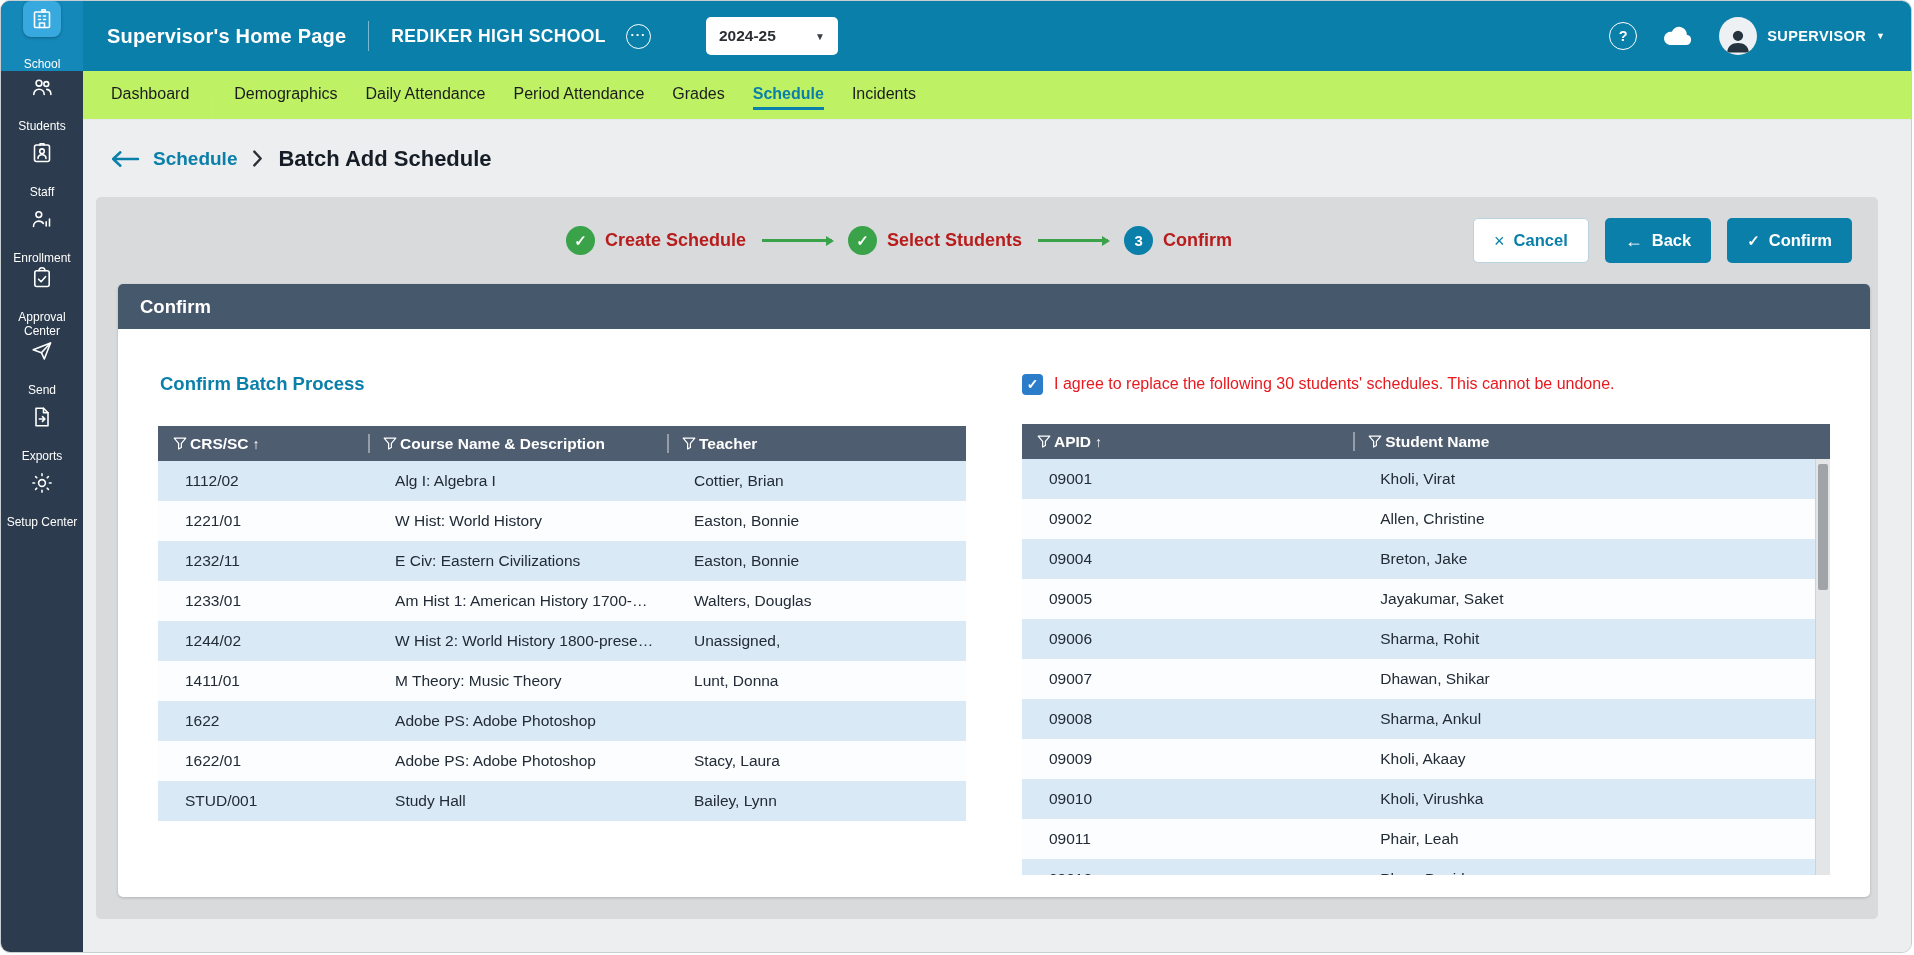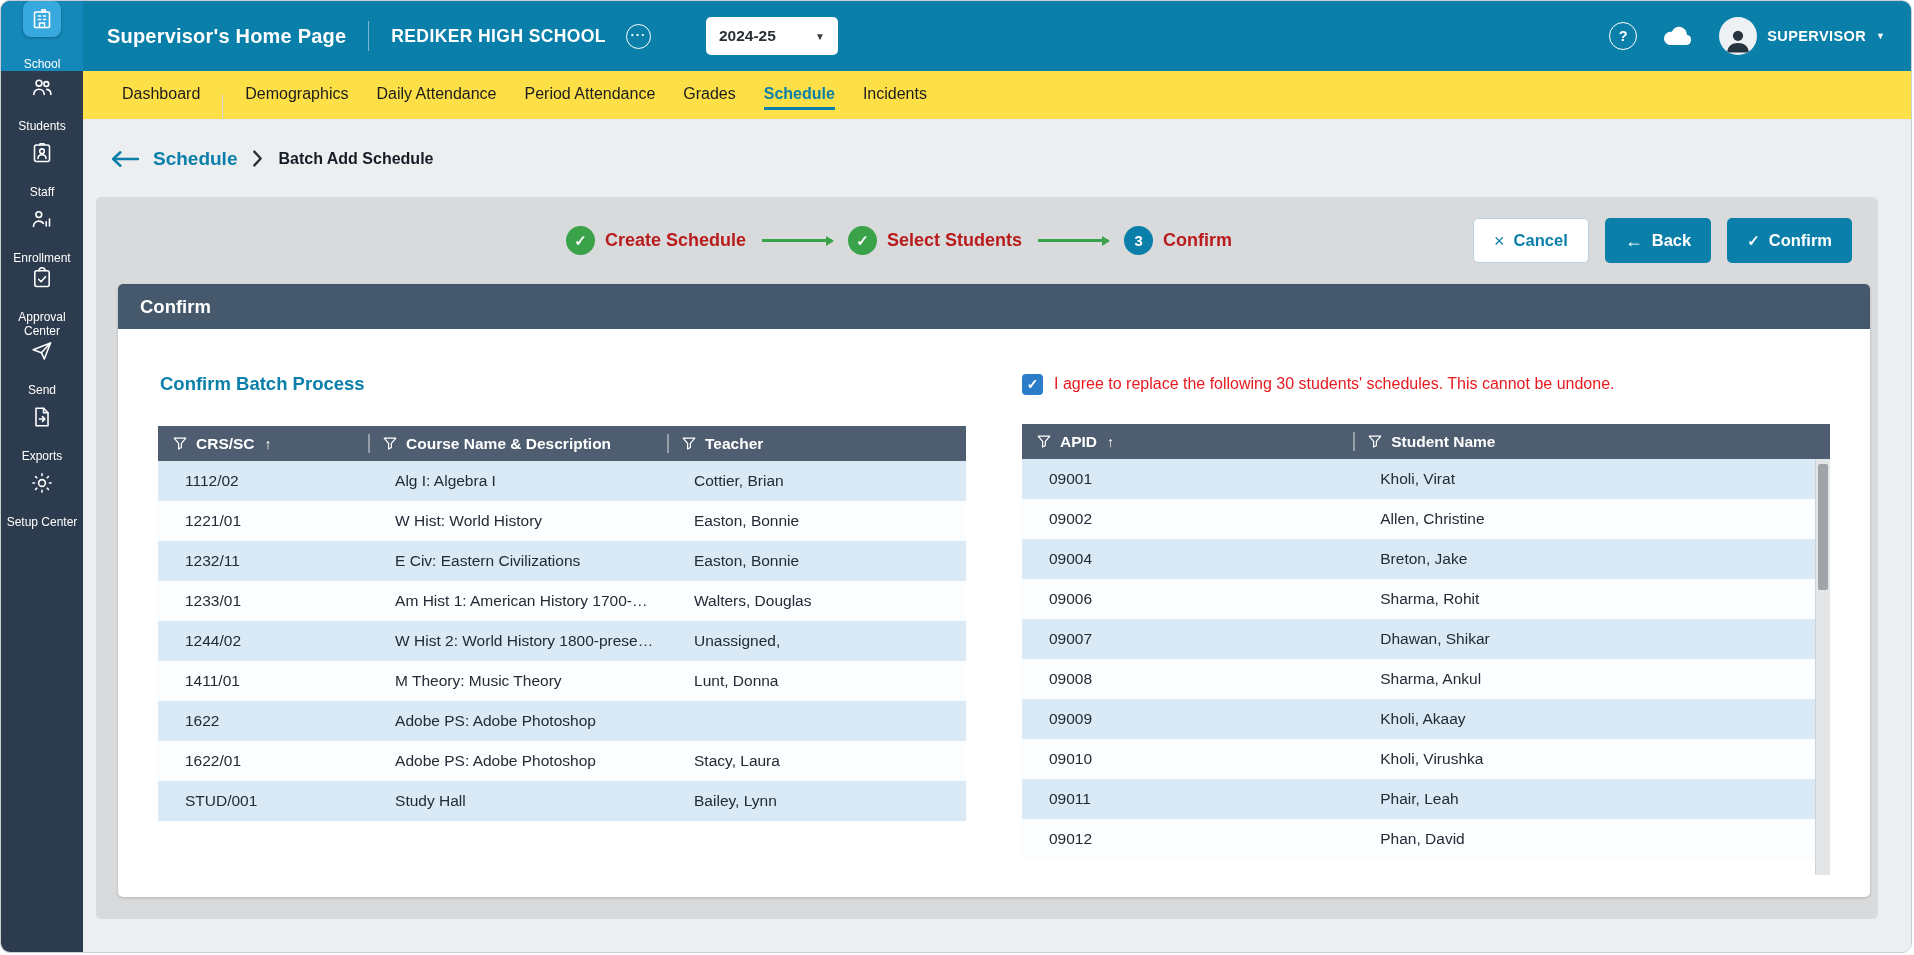--- a/index.html
+++ b/index.html
@@ -53,36 +53,36 @@
   .tb-help { width:26px; height:26px; border:1.8px solid #fff; border-radius:50%; display:flex; align-items:center; justify-content:center; font-size:14.5px; font-weight:700; cursor:pointer; }
   .tb-cloud { cursor:pointer; display:flex; }
   .tb-cloud svg { width:34px; height:23px; display:block; }
   .tb-user { display:flex; align-items:center; gap:10px; cursor:pointer; }
   .avatar { width:38px; height:38px; border-radius:50%; background:#eef1f3; overflow:hidden; display:flex; align-items:flex-end; justify-content:center; }
   .avatar svg { width:30px; height:30px; display:block; }
   .tb-user-label { font-size:14.5px; font-weight:700; letter-spacing:.4px; }
   .tb-user .caret { font-size:9px; }
 
   
-  .navbar { height:48px; flex-shrink:0; background:#fde047; border-bottom:1px solid #e6e8ea; display:flex; align-items:flex-end; padding-left:25px; }
+  .navbar { height:48px; flex-shrink:0; background:#bef264; border-bottom:1px solid #e6e8ea; display:flex; align-items:flex-end; padding-left:14px; }
   .nav-item { padding:0 14px; height:100%; display:flex; align-items:center; font-size:16px; color:#1c1c1e; cursor:pointer; }
   .nav-item .lbl { padding:5px 0 4px; border-bottom:3px solid transparent; }
   .nav-item.active { color:var(--accent,#0a7fa9); font-weight:700; }
   .nav-item.active .lbl { border-bottom-color:var(--accent,#0a7fa9); }
   .nav-divider { width:1px; height:24px; background:#d2d6da; margin:0 8px; }
 
   
   .content { flex:1; display:flex; flex-direction:column; min-height:0; background:var(--page_light,#eceef0); }
   .breadcrumb { height:77px; flex-shrink:0; display:flex; align-items:center; padding-left:26px; gap:13px; }
   .bc-arrow { color:var(--accent,#0a7fa9); display:flex; cursor:pointer; }
   .bc-arrow svg { width:31px; height:20px; }
   .bc-link { color:var(--accent,#0a7fa9); font-size:19px; font-weight:600; cursor:pointer; }
   .bc-chevron { display:flex; margin:0 2px; }
   .bc-chevron svg { width:11px; height:17px; }
-  .bc-current { font-size:16px; font-weight:700; color:#161d26; }
+  .bc-current { font-size:22px; font-weight:700; color:#161d26; }
 
   
   .card { flex:1; margin:0 33px 33px 13px; background:var(--card_gray,#d8dadc); border-radius:5px; display:flex; flex-direction:column; min-height:0; }
   .step-row { height:87px; flex-shrink:0; display:flex; align-items:center; padding-right:26px; }
   .stepper { display:flex; align-items:center; margin-left:470px; flex-shrink:0; }
   .step { display:flex; align-items:center; gap:10px; }
   .step-circle { width:29px; height:29px; border-radius:50%; display:flex; align-items:center; justify-content:center; color:#fff; font-weight:700; font-size:15px; flex-shrink:0; }
   .step-circle.done { background:var(--green,#3aa34a); }
   .step-circle.current { background:var(--accent,#0a7fa9); }
   .step-label { font-size:18px; font-weight:700; color:#b91c1c; white-space:nowrap; }
@@ -116,21 +116,21 @@
   .agree-text { color:var(--red,#e8191f); font-size:16px; white-space:nowrap; }
   .right-wrap { margin-top:27px; }
 
   
   .table-wrap { background:#fff; overflow:hidden; position:relative; }
   .left-wrap { height:447px; }
   .right-wrap { height:451px; }
   table { width:100%; border-collapse:collapse; table-layout:fixed; }
   thead th { background:var(--table_header,#4e5d6f); color:#fff; height:35px; font-size:15.5px; font-weight:700; text-align:left; padding:0; position:relative; cursor:pointer; }
   thead th + th::before { content:""; position:absolute; left:0; top:8px; bottom:8px; width:1.5px; background:rgba(255,255,255,.4); }
-  .th-inner { display:flex; align-items:center; gap:9px; padding-left:15px; height:24px; }
+  .th-inner { display:flex; align-items:center; gap:3px; padding-left:15px; height:24px; }
   .funnel { width:14px; height:13px; flex-shrink:0; }
   .sort { font-size:14px; margin-left:1px; }
   tbody td { height:40px; font-size:15.5px; color:#222b36; padding:0 12px 0 27px; white-space:nowrap; overflow:hidden; text-overflow:ellipsis; }
   tbody tr { cursor:pointer; }
   tbody tr:nth-child(odd) { background:var(--row_blue,#d9e9f6); }
   tbody tr:nth-child(even) { background:var(--row_white,#fbfdff); }
 
   
   .vscroll { position:absolute; top:35px; right:0; bottom:0; width:14px; background:#e3e5e7; border-left:1px solid #d0d3d6; cursor:pointer; }
   .vthumb { position:absolute; top:5px; left:2px; width:10px; height:126px; background:#a0a4a8; border-radius:2px; cursor:grab; }
@@ -476,20 +476,24 @@
                       </tr>
                       <tr>
                         <td>09002</td>
                         <td>Allen, Christine</td>
                       </tr>
                       <tr>
                         <td>09004</td>
                         <td>Breton, Jake</td>
                       </tr>
                       <tr>
+                        <td>09005</td>
+                        <td>Jayakumar, Saket</td>
+                      </tr>
+                      <tr>
                         <td>09006</td>
                         <td>Sharma, Rohit</td>
                       </tr>
                       <tr>
                         <td>09007</td>
                         <td>Dhawan, Shikar</td>
                       </tr>
                       <tr>
                         <td>09008</td>
                         <td>Sharma, Ankul</td>

